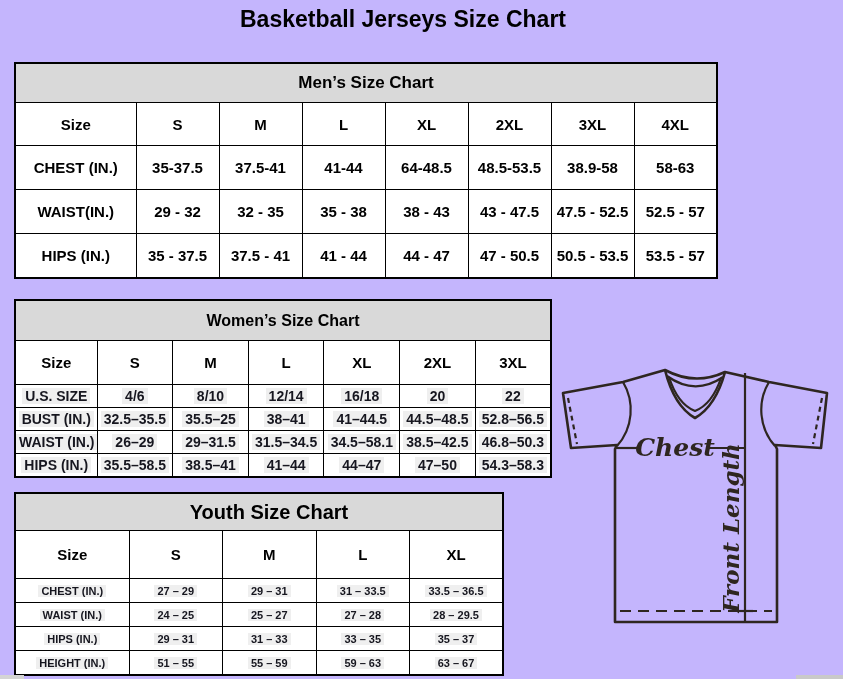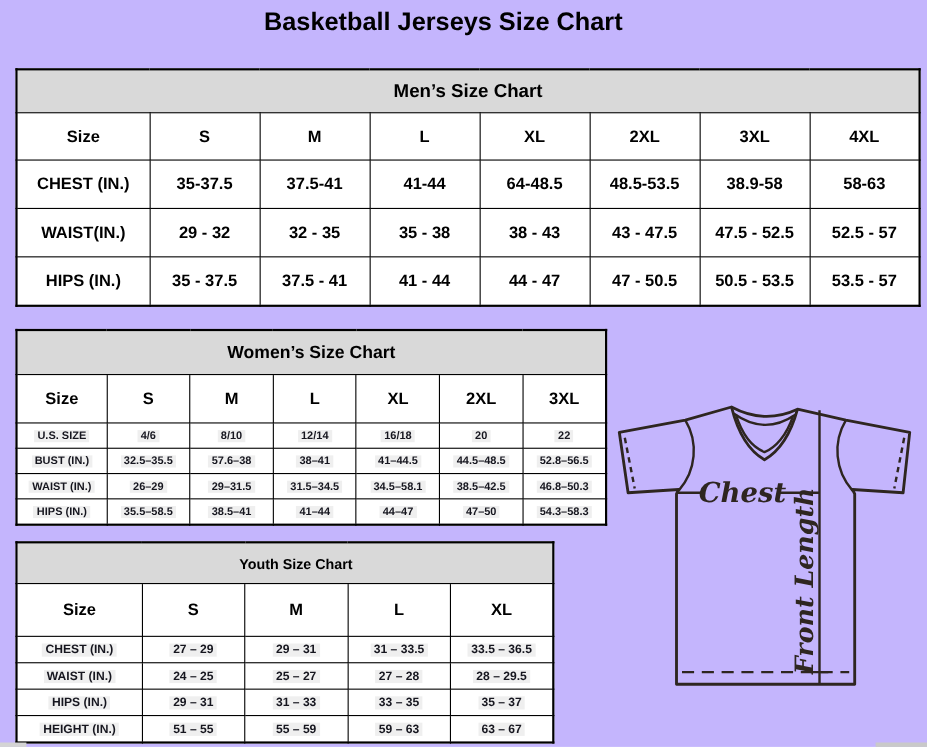--- a/index.html
+++ b/index.html
@@ -31,35 +31,35 @@
     font-weight:bold;
     color:#000;
     overflow:hidden;
     white-space:nowrap;
   }
   .tbl tr.title-row th{
     background:#d9d9d9;
     border:1px solid #000;
   }
   
-  #men-table{left:14px;top:62px;width:823px;}
+  #men-table{left:14px;top:62px;width:704px;}
   #men-table col.c0{width:121px;}
   #men-table tr.title-row th{height:38px;font-size:17px;}
   #men-table tr.head-row th{height:42px;font-size:15px;}
   #men-table tr.data-row th,#men-table tr.data-row td{height:43px;font-size:15px;}
   
   #women-table{left:14px;top:299px;width:538px;}
   #women-table col.c0{width:82px;}
   #women-table tr.title-row th{height:39px;font-size:16px;}
   #women-table tr.head-row th{height:43px;font-size:15px;}
-  #women-table tr.data-row th,#women-table tr.data-row td{height:22px;font-size:10px;}
+  #women-table tr.data-row th,#women-table tr.data-row td{height:22px;font-size:14px;}
   
   #youth-table{left:14px;top:492px;width:490px;}
   #youth-table col.c0{width:114px;}
-  #youth-table tr.title-row th{height:36px;font-size:13px;padding-left:20px;}
+  #youth-table tr.title-row th{height:36px;font-size:20px;padding-left:20px;}
   #youth-table tr.head-row th{height:47px;font-size:15px;}
   #youth-table tr.data-row th,#youth-table tr.data-row td{height:23px;font-size:11px;}
   
   #women-table tr.data-row .cs,
   #youth-table tr.data-row .cs{
     background:#efefef;
     color:#16161f;
     padding:0 3px;
   }
   
@@ -168,21 +168,21 @@
           <td><span class="cs">4/6</span></td>
           <td><span class="cs">8/10</span></td>
           <td><span class="cs">12/14</span></td>
           <td><span class="cs">16/18</span></td>
           <td><span class="cs">20</span></td>
           <td><span class="cs">22</span></td>
         </tr>
         <tr class="data-row">
           <th><span class="cs">BUST (IN.)</span></th>
           <td><span class="cs">32.5–35.5</span></td>
-          <td><span class="cs">57.6–38</span></td>
+          <td><span class="cs">35.5–25</span></td>
           <td><span class="cs">38–41</span></td>
           <td><span class="cs">41–44.5</span></td>
           <td><span class="cs">44.5–48.5</span></td>
           <td><span class="cs">52.8–56.5</span></td>
         </tr>
         <tr class="data-row">
           <th><span class="cs">WAIST (IN.)</span></th>
           <td><span class="cs">26–29</span></td>
           <td><span class="cs">29–31.5</span></td>
           <td><span class="cs">31.5–34.5</span></td>

